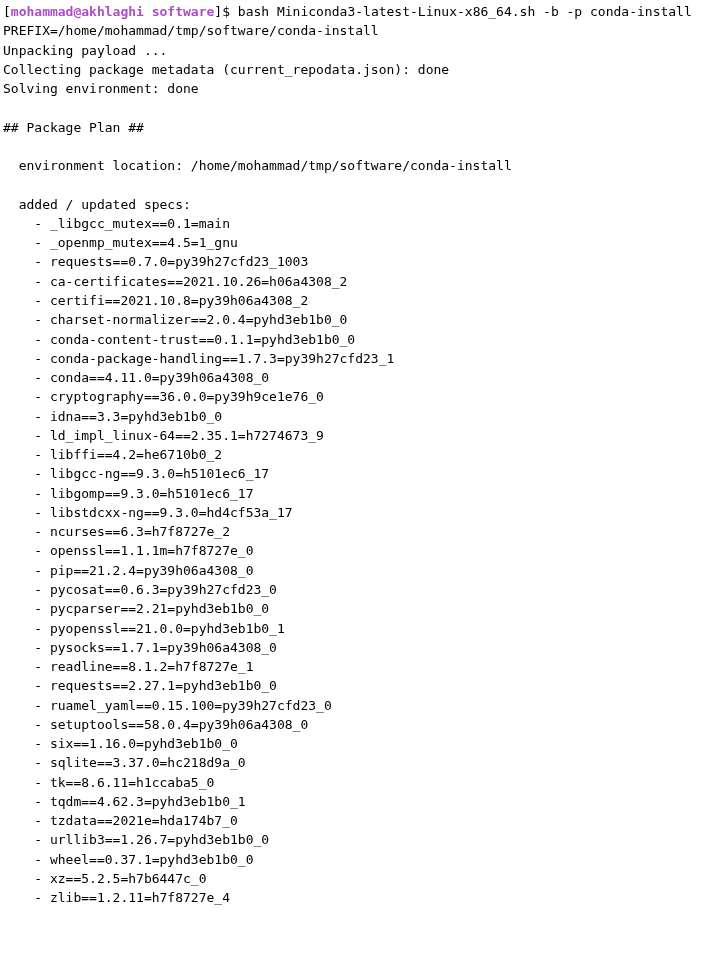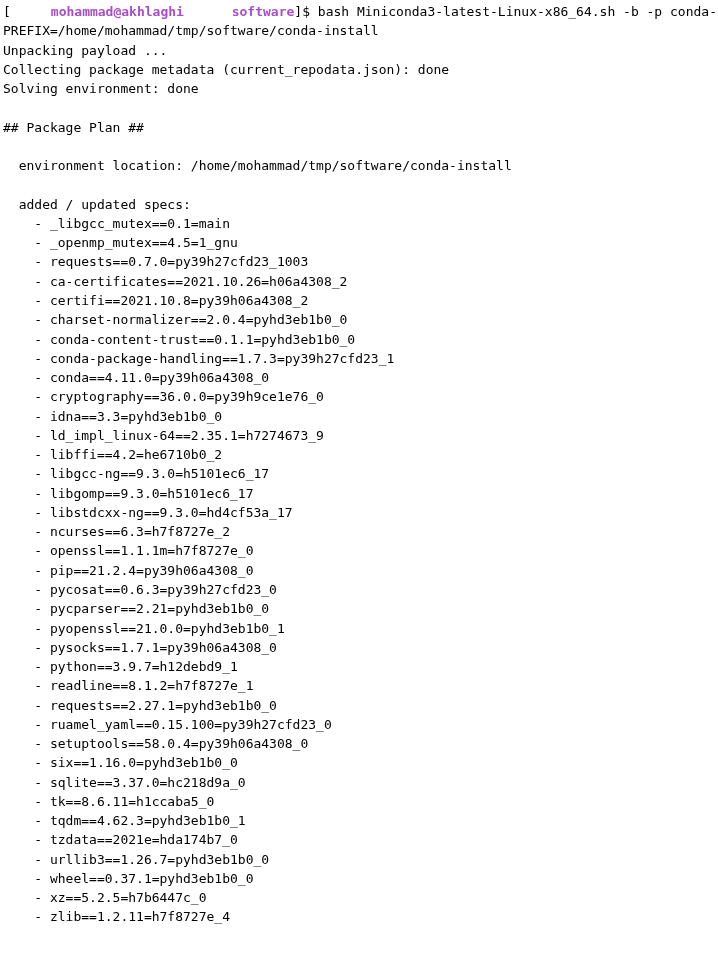--- a/index.html
+++ b/index.html
@@ -21,21 +21,20 @@
     color: #000000;
     padding: 2px 0 0 3px;
   }
   .line {
     white-space: pre;
     min-height: 19.27px;
   }
   .prompt-user, .prompt-cwd {
     color: var(--prompt-purple, #ab4dc7);
     font-weight: bold;
-    margin-left: 40px;
   }
   .prompt-line span { white-space: pre; }
 </style>
 </head>
 <body>
 
 <div class="terminal">
 
   <div class="line prompt-line"><span>[</span><span class="prompt-user">mohammad@akhlaghi</span><span class="prompt-cwd-sep"> </span><span class="prompt-cwd">software</span><span>]$</span><span> </span><span>bash Miniconda3-latest-Linux-x86_64.sh -b -p conda-install</span></div>
 
@@ -69,21 +68,20 @@
       <div class="line">    - libgcc-ng==9.3.0=h5101ec6_17</div>
       <div class="line">    - libgomp==9.3.0=h5101ec6_17</div>
       <div class="line">    - libstdcxx-ng==9.3.0=hd4cf53a_17</div>
       <div class="line">    - ncurses==6.3=h7f8727e_2</div>
       <div class="line">    - openssl==1.1.1m=h7f8727e_0</div>
       <div class="line">    - pip==21.2.4=py39h06a4308_0</div>
       <div class="line">    - pycosat==0.6.3=py39h27cfd23_0</div>
       <div class="line">    - pycparser==2.21=pyhd3eb1b0_0</div>
       <div class="line">    - pyopenssl==21.0.0=pyhd3eb1b0_1</div>
       <div class="line">    - pysocks==1.7.1=py39h06a4308_0</div>
-      <div class="line">    - python==3.9.7=h12debd9_1</div>
       <div class="line">    - readline==8.1.2=h7f8727e_1</div>
       <div class="line">    - requests==2.27.1=pyhd3eb1b0_0</div>
       <div class="line">    - ruamel_yaml==0.15.100=py39h27cfd23_0</div>
       <div class="line">    - setuptools==58.0.4=py39h06a4308_0</div>
       <div class="line">    - six==1.16.0=pyhd3eb1b0_0</div>
       <div class="line">    - sqlite==3.37.0=hc218d9a_0</div>
       <div class="line">    - tk==8.6.11=h1ccaba5_0</div>
       <div class="line">    - tqdm==4.62.3=pyhd3eb1b0_1</div>
       <div class="line">    - tzdata==2021e=hda174b7_0</div>
       <div class="line">    - urllib3==1.26.7=pyhd3eb1b0_0</div>

